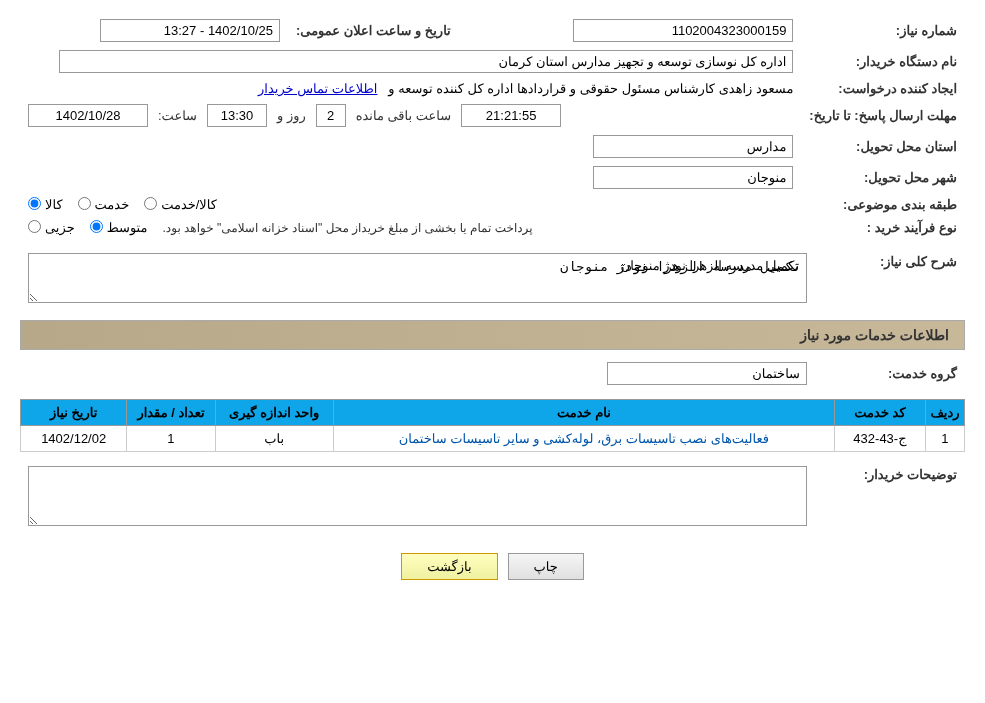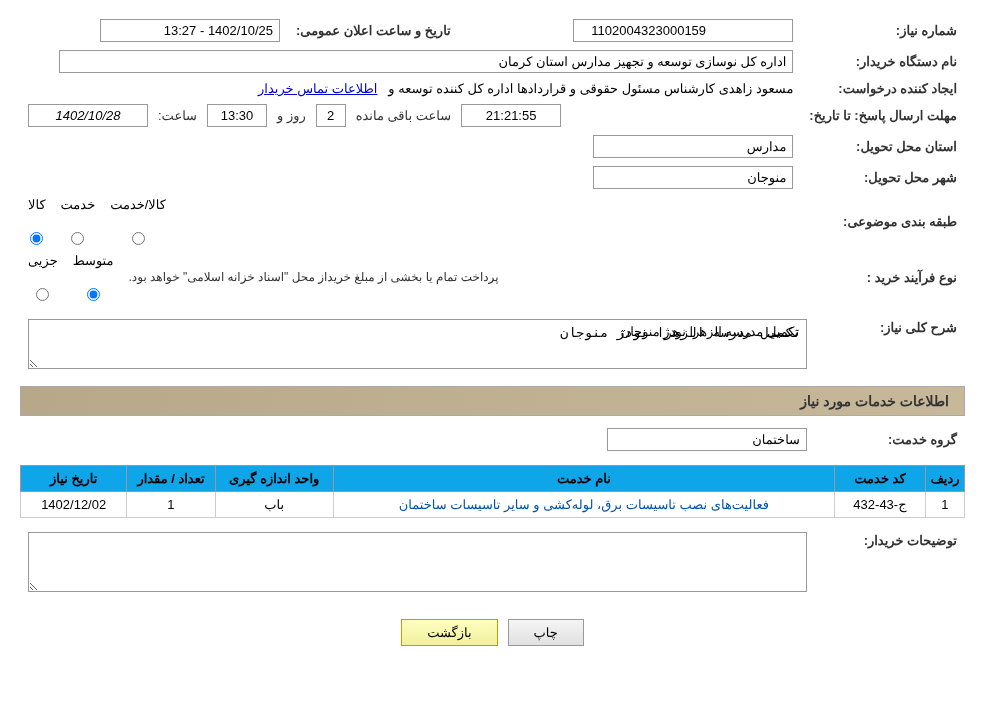--- a/index.html
+++ b/index.html
@@ -77,23 +77,22 @@
       text-align: center;
     }
     .radio-group {
       display: flex;
       align-items: center;
       gap: 15px;
       justify-content: flex-end;
     }
     .radio-item {
       display: flex;
-      align-items: center;
-      gap: 20px;
-      flex-direction: column;
+      align-items: flex-start;
+      gap: 4px;
     }
     .services-table {
       width: 100%;
       border-collapse: collapse;
       margin-top: 5px;
     }
     .services-table th {
       background: #0ea5e9;
       border: 1px solid #999;
       padding: 5px 0;
@@ -155,21 +154,21 @@
 
 
   <div class="content">
 
     <table class="info-table">
 
       <tbody>
           <tr>
         <td class="label-cell">شماره نیاز:</td>
         <td class="value-cell">
-          <span class="input-box" style="min-width:220px; display:inline-block; text-align:left;padding-left:17px;">1102004323000159</span>
+          <span class="input-box" style="min-width:220px; display:inline-block; text-align:right;padding-left:17px;">1102004323000159</span>
         </td>
         <td style="width:20px;"></td>
         <td class="label-cell" style="text-align:left;">تاریخ و ساعت اعلان عمومی:</td>
         <td class="value-cell">
           <span class="input-box" style="min-width:180px; display:inline-block; text-align:right;">1402/10/25 - 13:27</span>
         </td>
       </tr>
 
       <tr>
         <td class="label-cell">نام دستگاه خریدار:</td>
@@ -190,21 +189,21 @@
       <tr>
         <td class="label-cell">مهلت ارسال پاسخ: تا تاریخ:</td>
         <td class="value-cell" colspan="4">
           <div class="date-time-row">
             <span class="input-box" style="min-width:100px; text-align:center;">21:21:55</span>
             <span class="inline-label">ساعت باقی مانده</span>
             <span class="input-box" style="min-width:30px; text-align:center;">2</span>
             <span class="inline-label">روز و</span>
             <span class="input-box" style="min-width:60px; text-align:center;">13:30</span>
             <span class="inline-label">ساعت:</span>
-            <span class="input-box" style="min-width:120px; text-align:center;font-style:italic;">1402/10/28</span>
+            <span class="input-box" style="min-width:120px; text-align:center;">1402/10/28</span>
           </div>
         </td>
       </tr>
 
       <tr>
         <td class="label-cell">استان محل تحویل:</td>
         <td class="value-cell" colspan="4">
           <span class="input-box" style="min-width:200px; display:inline-block; text-align:right;">مدارس</span>
         </td>
       </tr>

